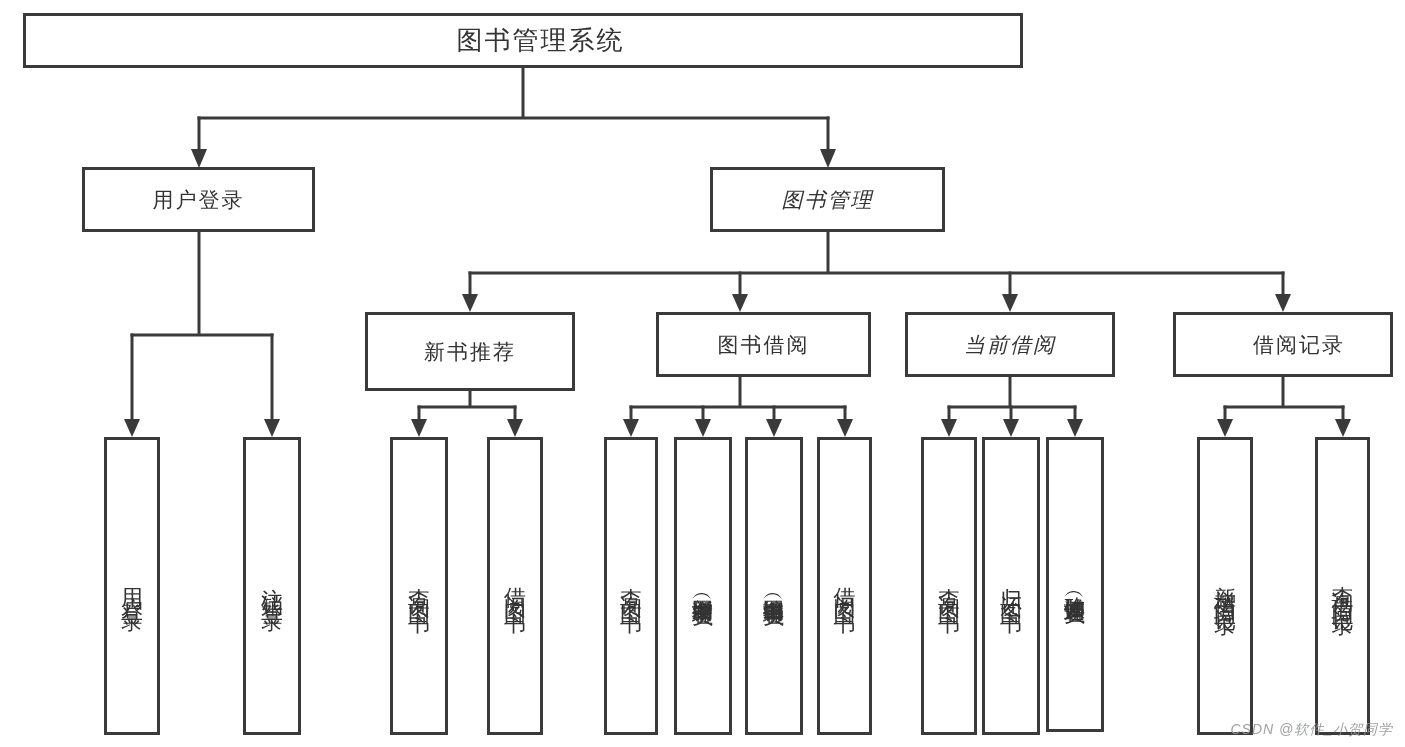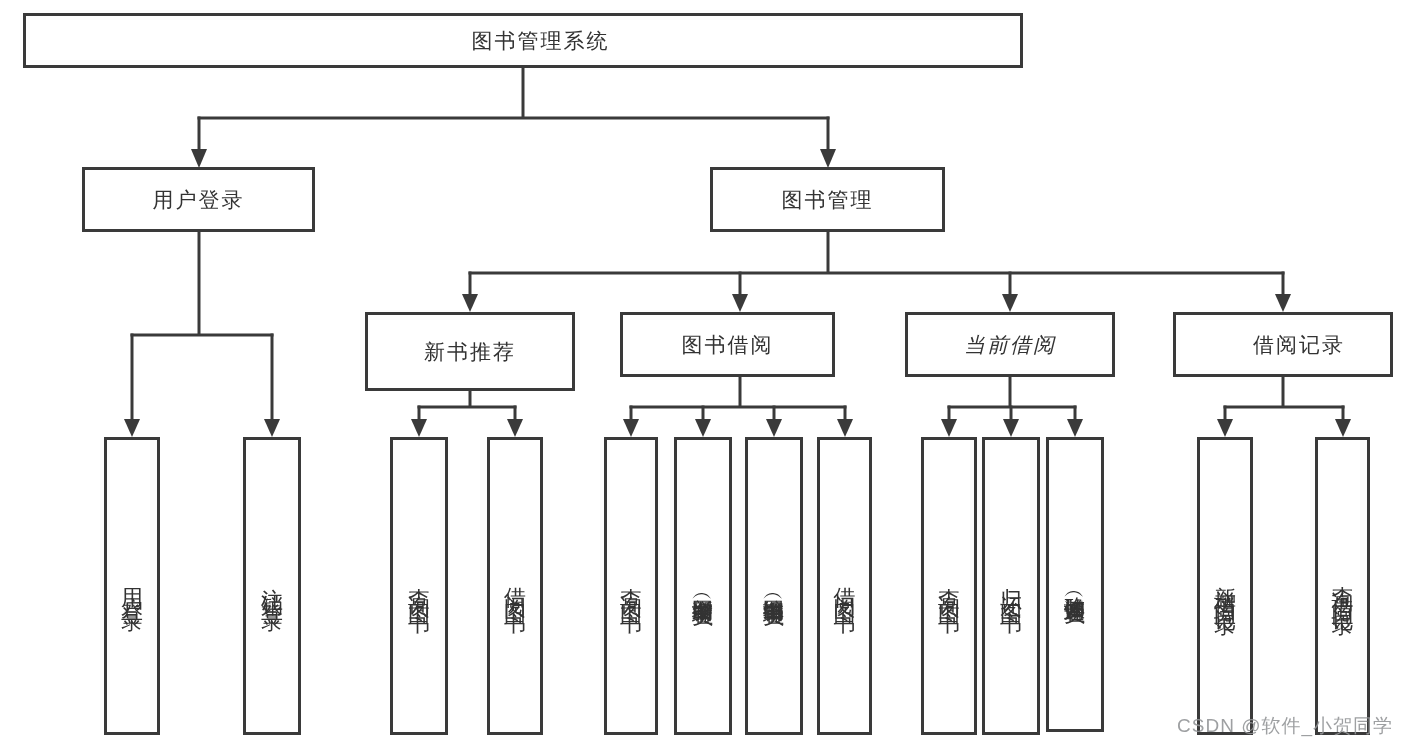--- a/index.html
+++ b/index.html
@@ -40,21 +40,21 @@
     justify-content: center;
     color: #333333;
     z-index: 2;
   }
   .node.h {
     font-size: 21px;
     letter-spacing: 2px;
     white-space: nowrap;
   }
   .node.root {
-    font-size: 21px;
+    font-size: 26px;
     letter-spacing: 2px;
     padding-left: 35px;
   }
   .vtext {
     writing-mode: vertical-rl;
     text-orientation: mixed;
     font-size: 22px;
     letter-spacing: 8px;
     line-height: 1;
   }
@@ -62,25 +62,26 @@
     letter-spacing: 6px;
   }
   .vtext.vtight {
     letter-spacing: 1px;
     font-size: 21px;
   }
   #watermark {
     position: absolute;
     right: 12px;
     bottom: 8px;
-    font-size: 19px;
+    font-size: 14px;
     color: rgba(148, 150, 152, 0.9);
     letter-spacing: 1px;
     z-index: 5;
     white-space: nowrap;
+    font-style: italic;
   }
 </style>
 </head>
 <body>
 
 <div id="canvas">
 
   <svg id="connectors" xmlns="http://www.w3.org/2000/svg" viewBox="0 0 1405 747">
 
     <g>
@@ -157,28 +158,28 @@
     </g>
   </svg>
 
   <div class="node root" style="left:23px; top:13px; width:1000px; height:55px;">
     <span>图书管理系统</span>
   </div>
 
   <div class="node h" style="left:82px; top:167px; width:233px; height:65px;">
     <span>用户登录</span>
   </div>
-  <div class="node h" style="left:710px; top:167px; width:235px; height:65px;">
+  <div class="node h" style="left:710px; top:167px; width:235px; height:65px;font-style:italic;">
     <span>图书管理</span>
   </div>
 
   <div class="node h" style="left:365px; top:312px; width:210px; height:79px;">
     <span>新书推荐</span>
   </div>
-  <div class="node h" style="left:620px; top:312px; width:215px; height:65px;">
+  <div class="node h" style="left:656px; top:312px; width:215px; height:65px;">
     <span>图书借阅</span>
   </div>
   <div class="node h" style="left:905px; top:312px; width:210px; height:65px;font-style:italic;">
     <span>当前借阅</span>
   </div>
   <div class="node h" style="left:1173px; top:312px; width:220px; height:65px;padding-left:32px;">
     <span>借阅记录</span>
   </div>
 
   <div class="node" style="left:104px; top:437px; width:56px; height:298px;">

